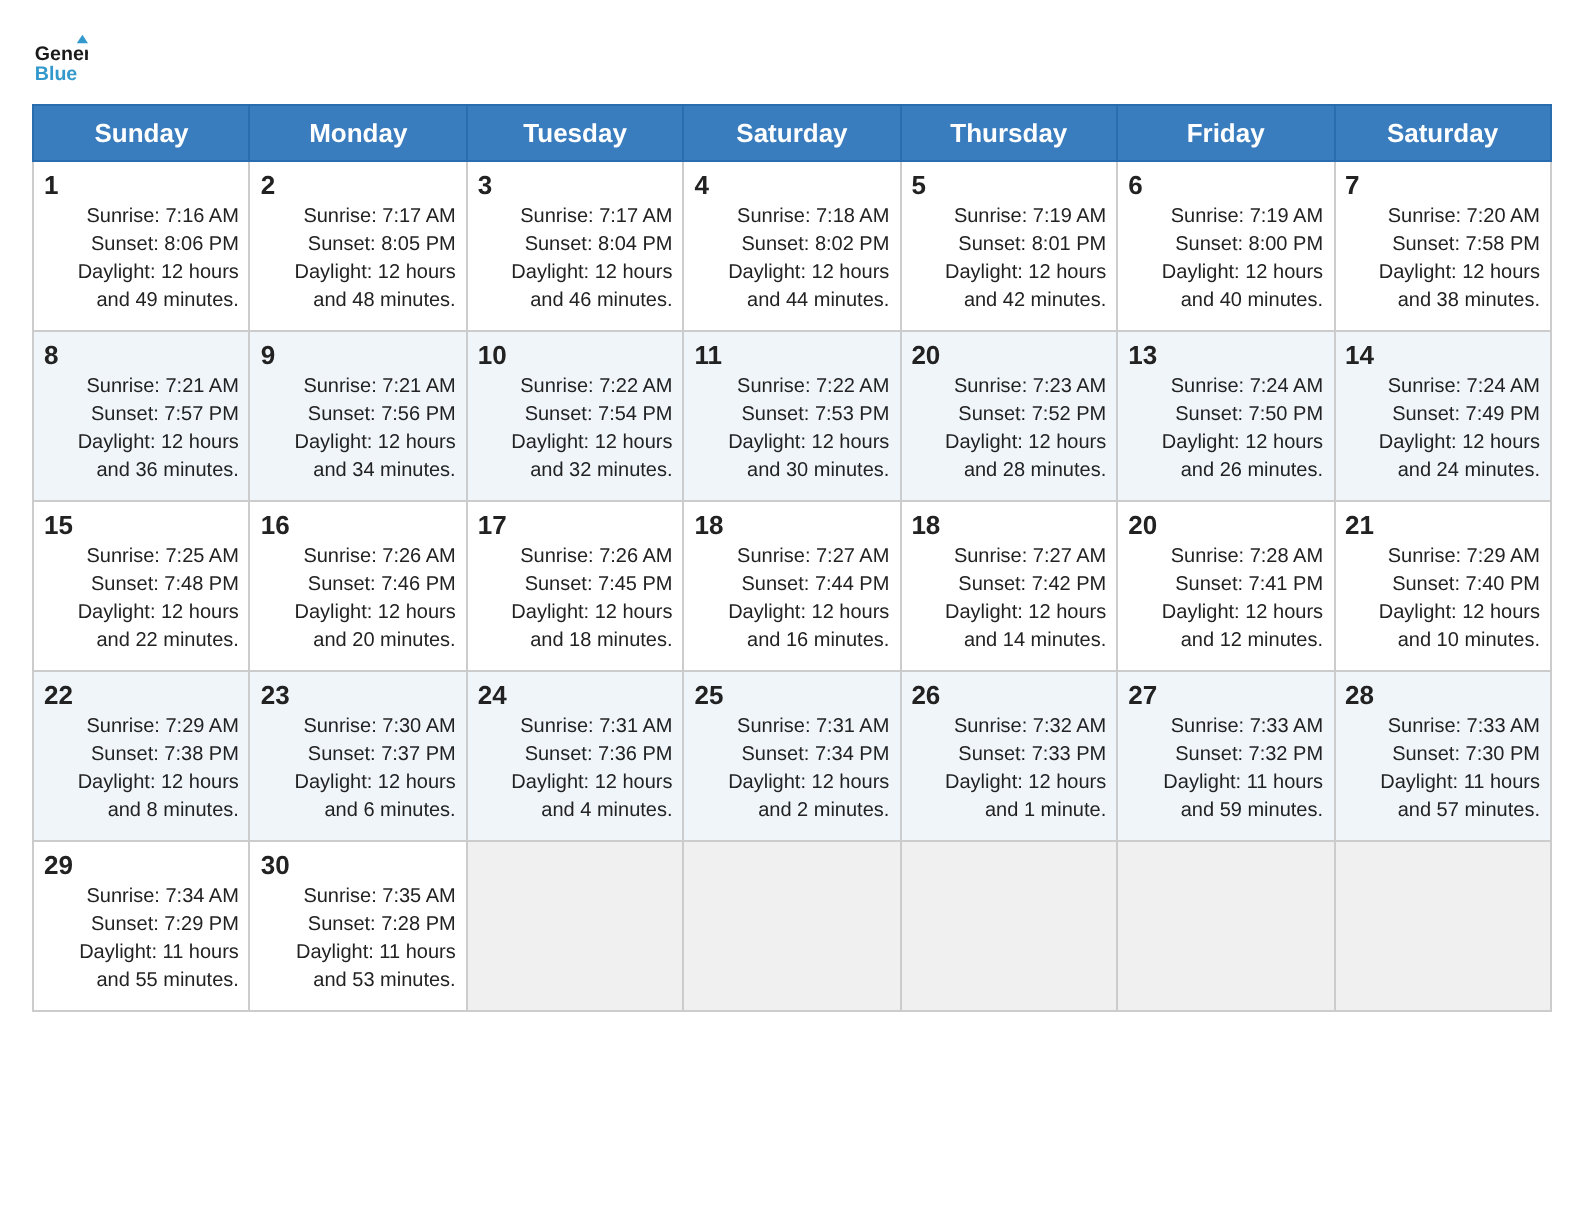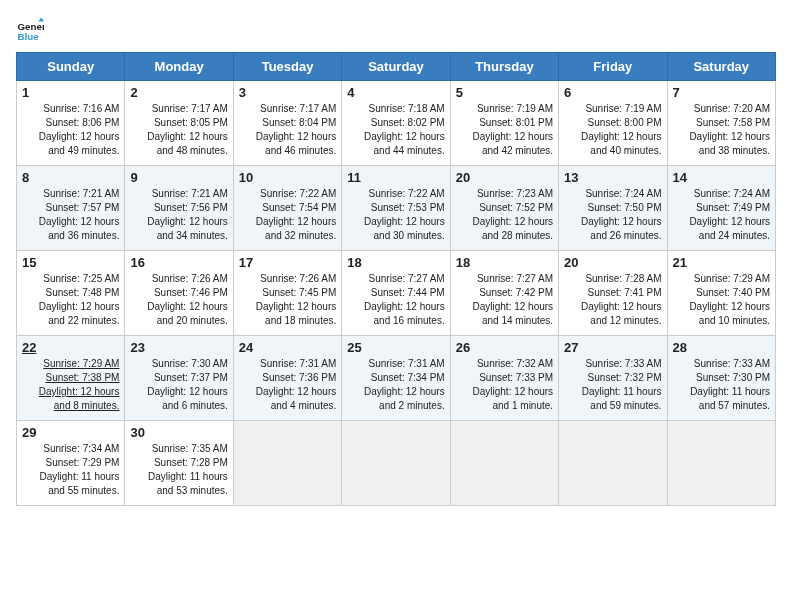--- a/index.html
+++ b/index.html
@@ -197,21 +197,21 @@
         <td>
           <span class="day-num">20</span>
           <div class="day-info">Sunrise: 7:28 AM<br>Sunset: 7:41 PM<br>Daylight: 12 hours and 12 minutes.</div>
         </td>
         <td>
           <span class="day-num">21</span>
           <div class="day-info">Sunrise: 7:29 AM<br>Sunset: 7:40 PM<br>Daylight: 12 hours and 10 minutes.</div>
         </td>
       </tr>
       <tr>
-        <td style="background: rgb(240, 245, 250); text-decoration: underline;">
+        <td style="background: rgb(240, 245, 250);">
           <span class="day-num">22</span>
           <div class="day-info">Sunrise: 7:29 AM<br>Sunset: 7:38 PM<br>Daylight: 12 hours and 8 minutes.</div>
         </td>
         <td style="background: rgb(240, 245, 250);">
           <span class="day-num">23</span>
           <div class="day-info">Sunrise: 7:30 AM<br>Sunset: 7:37 PM<br>Daylight: 12 hours and 6 minutes.</div>
         </td>
         <td style="background: rgb(240, 245, 250);">
           <span class="day-num">24</span>
           <div class="day-info">Sunrise: 7:31 AM<br>Sunset: 7:36 PM<br>Daylight: 12 hours and 4 minutes.</div>

